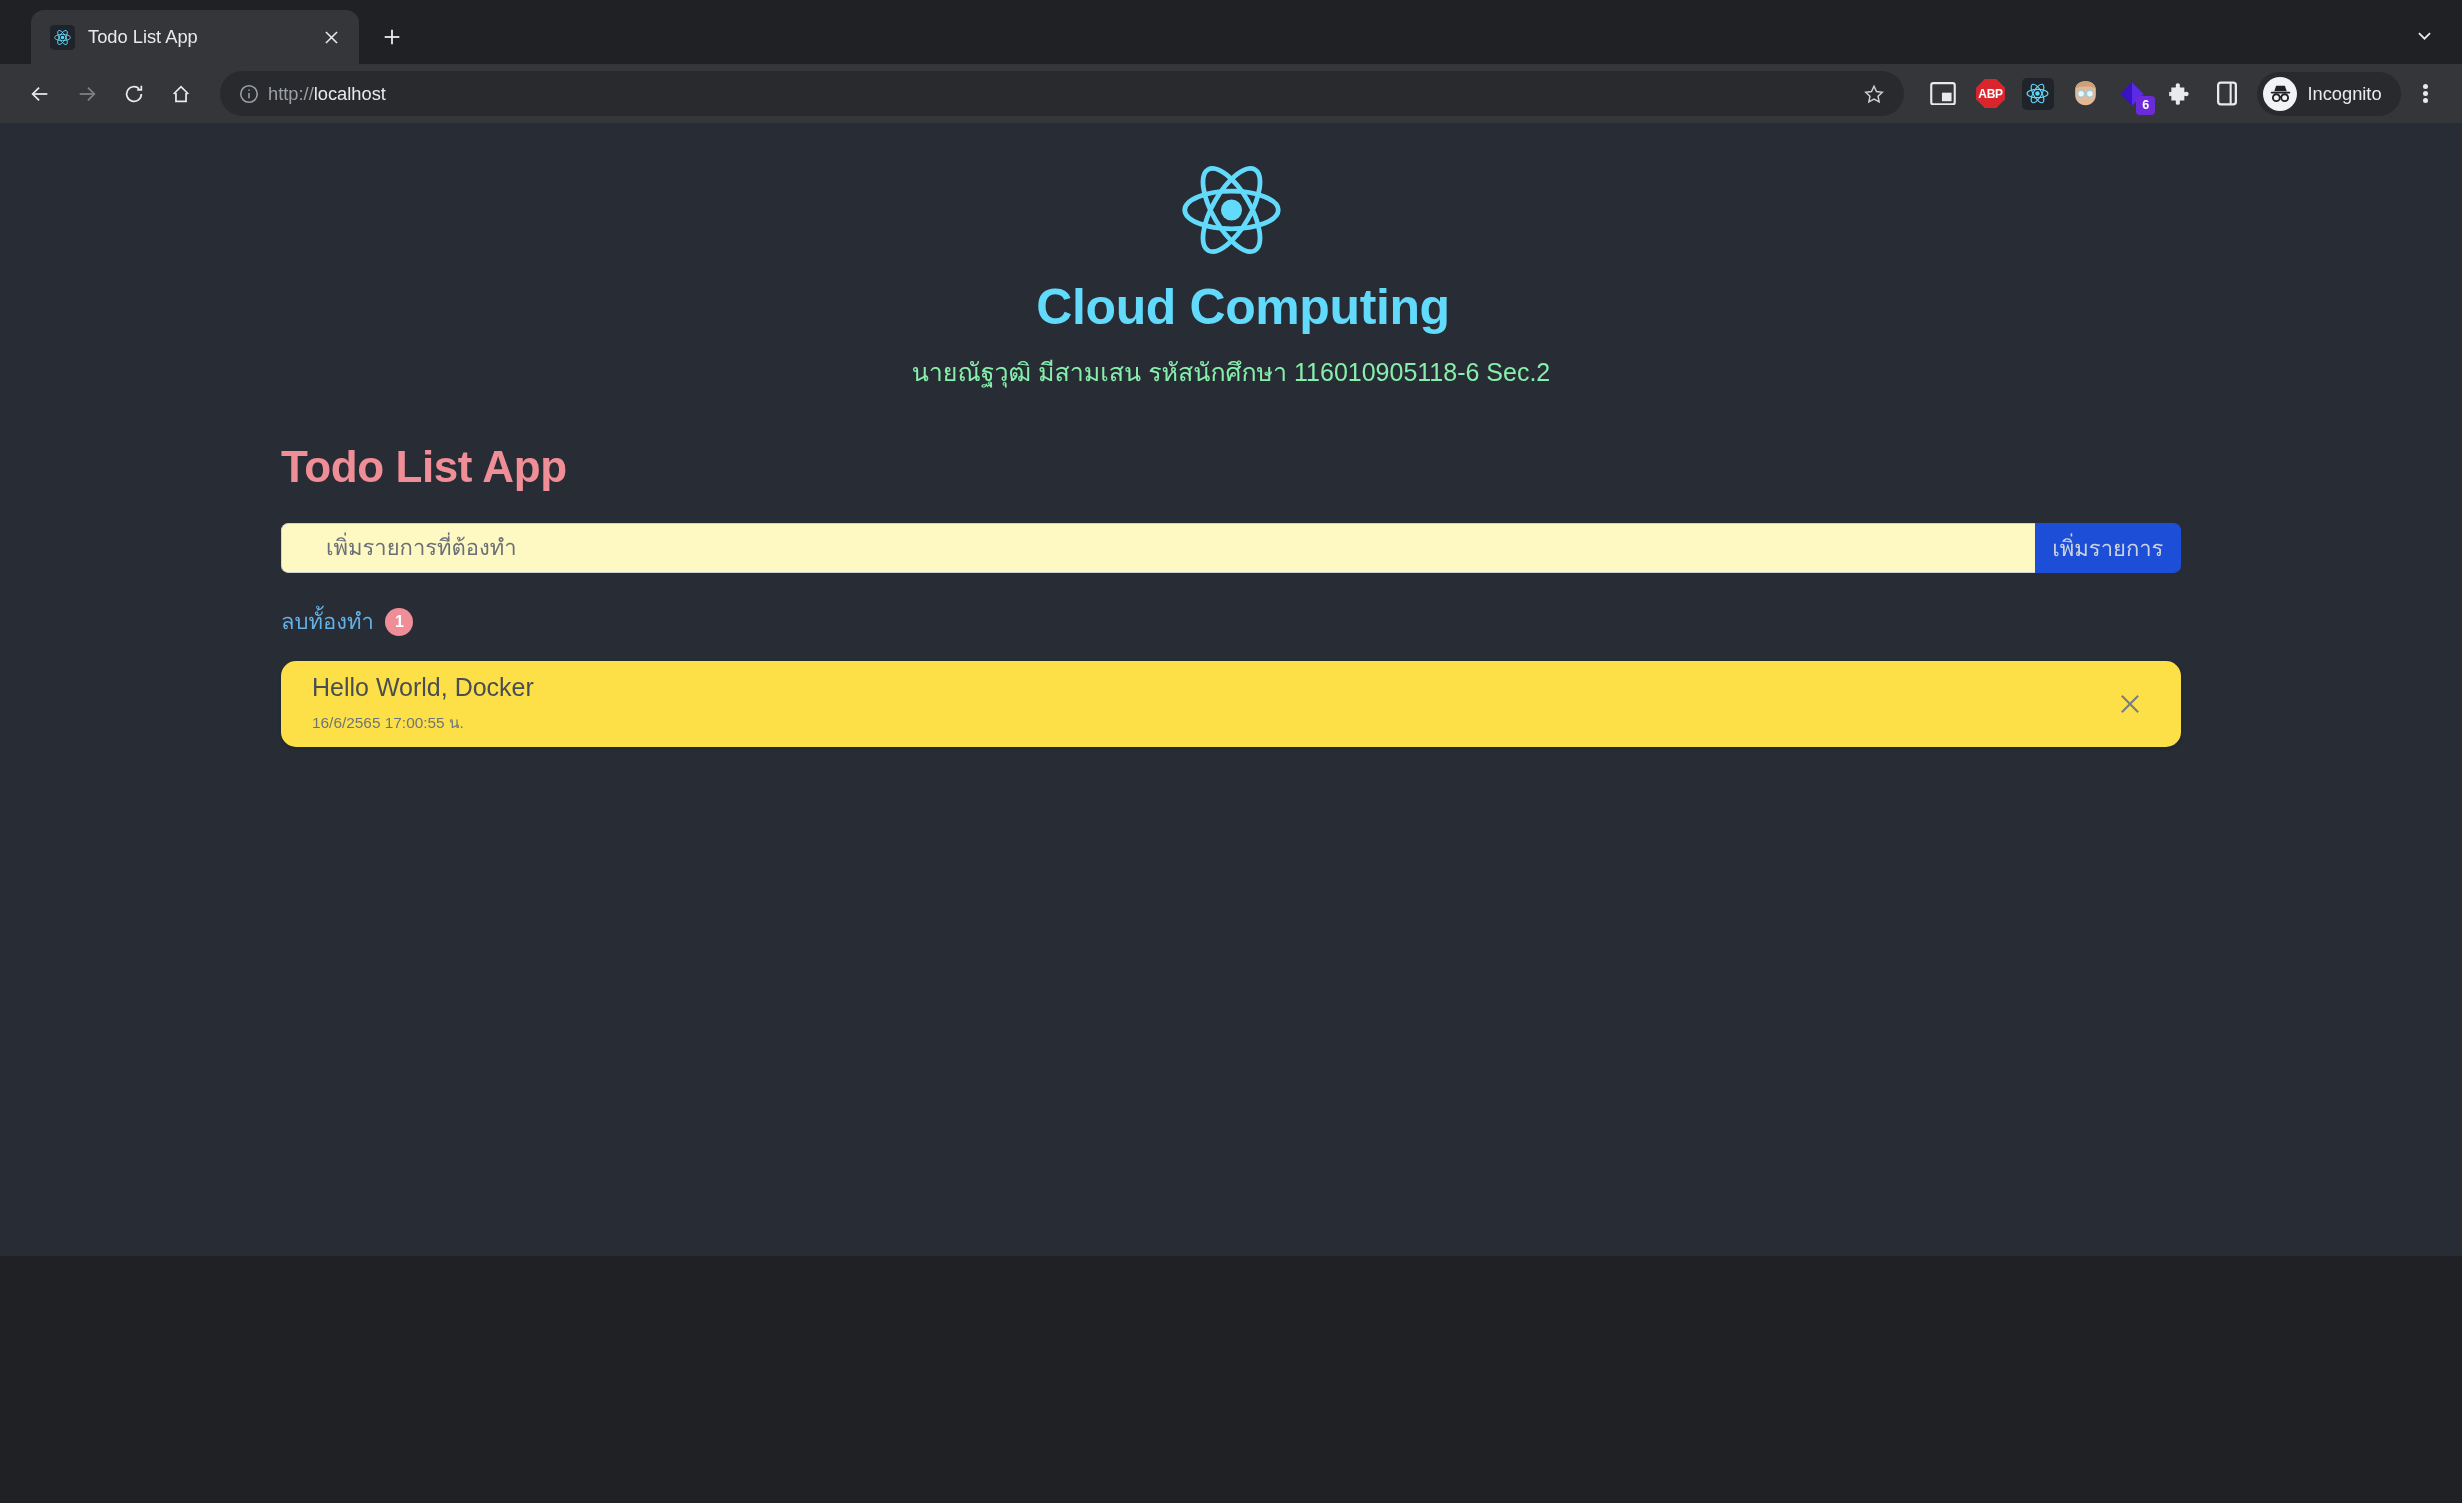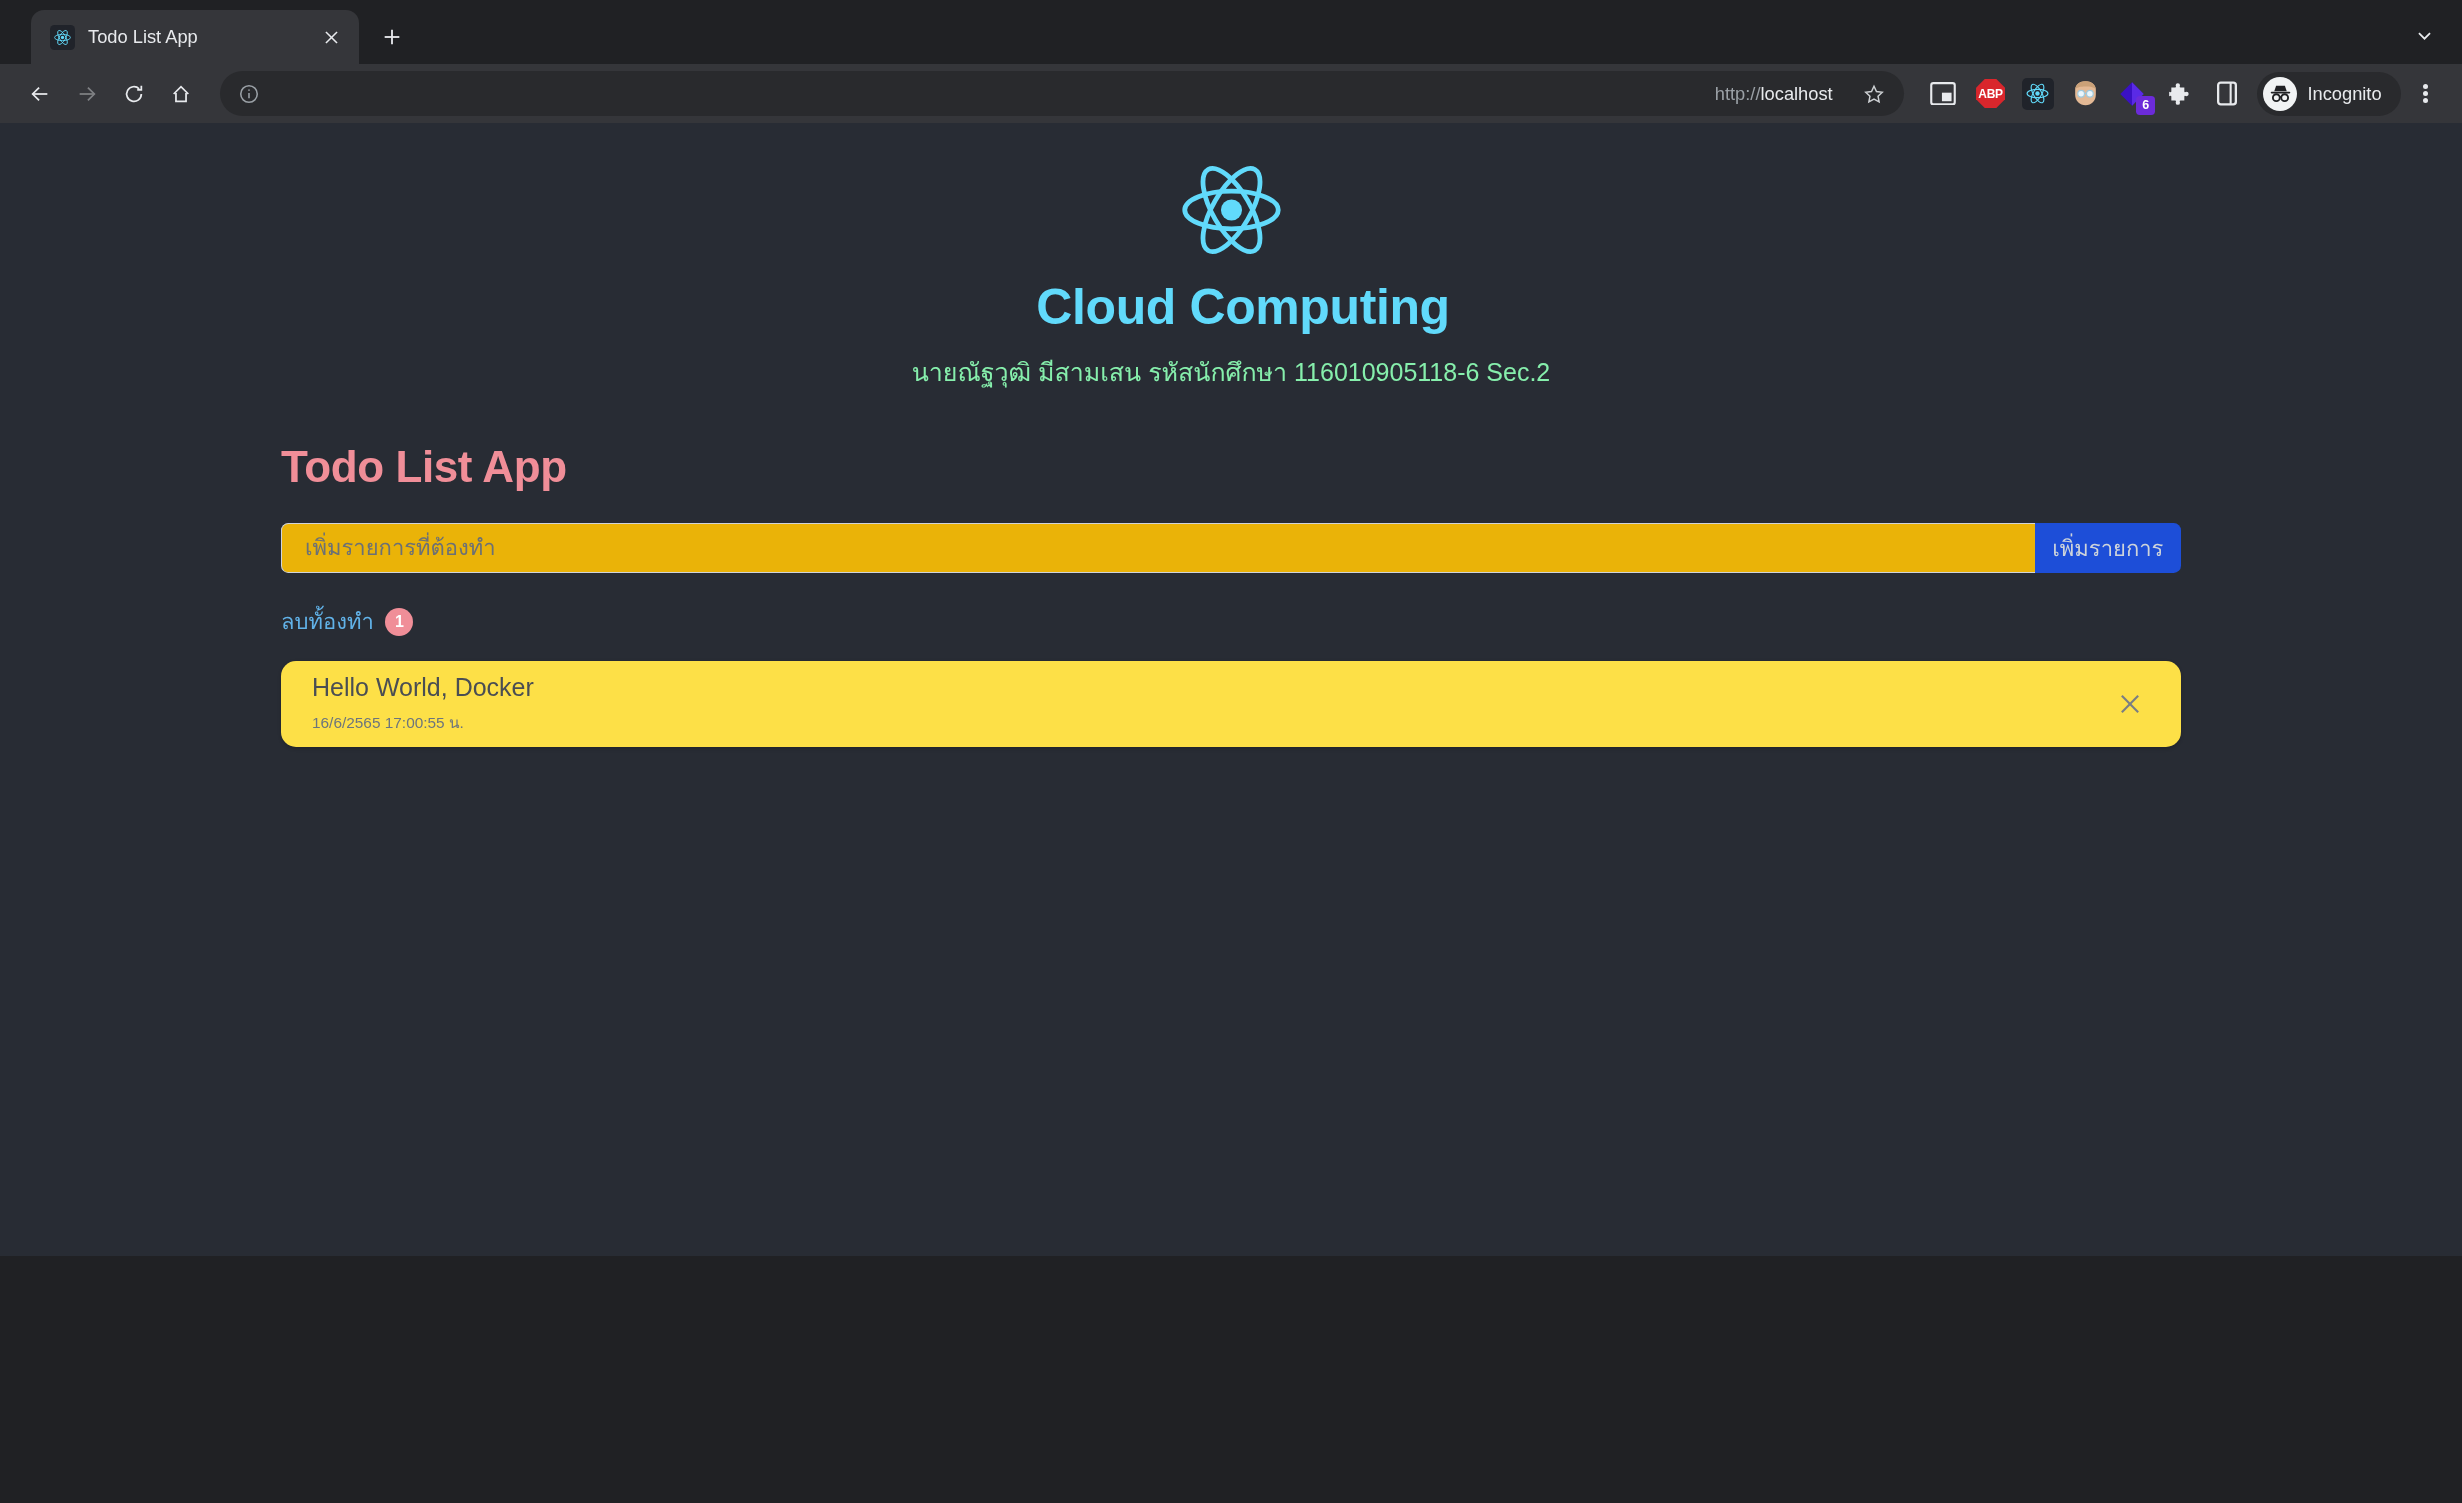--- a/index.html
+++ b/index.html
@@ -52,21 +52,21 @@
   }
   .navbtn {
     width: 47px; height: 47px; border-radius: 50%;
     display: flex; align-items: center; justify-content: center;
     color: #e8eaed; flex: none;
   }
   .navbtn.disabled { color: #7f8184; }
   .omnibox {
     flex: 1; height: 45px; background: #292a2d; border-radius: 23.5px;
     display: flex; align-items: center; margin: 0 13px 0 16px;
-    padding: 0 5.9px 0 16px; gap: 22px; text-align: right;
+    padding: 0 5.9px 0 16px; gap: 6px;
   }
   .site-info { width: 26px; height: 26px; flex: none; color: #9aa0a6;
     display:flex; align-items:center; justify-content:center; }
   .url { flex: 1; font-size: 18.3px; color: #e8eaed; white-space: nowrap; overflow: hidden; }
   .url .scheme { color: #9aa0a6; }
   .star-btn {
     width: 38px; height: 38px; border-radius: 50%; margin-right: 5.9px;
     display: flex; align-items: center; justify-content: center;
     color: #cdd0d3; flex: none;
   }
@@ -118,22 +118,22 @@
     color: #86efac; font-size: 25px; margin-top: 16px; font-weight: normal;
   }
 
   .container { width: 1900px; margin: 0 auto; padding-top: 50px; }
   .todo-title {
     color: #f08e98; font-size: 44px; font-weight: bold; letter-spacing: -0.4px;
   }
   .input-row { display: flex; margin-top: 31px; height: 50px; }
   .todo-input {
     flex: 1; border: 0.7px solid #d0d4da; border-right: none;
-    border-radius: 7.3px 0 0 7.3px; background: #eab308;
-    font-size: 22px; padding: 0 23px; color: #212529;
+    border-radius: 7.3px 0 0 7.3px; background: #fef9c3;
+    font-size: 22px; padding: 0 44px; color: #212529;
     font-family: Liberation Serif, serif; outline: none;
   }
   .todo-input::placeholder { color: #6b7076; }
   .add-btn {
     background: #1d4ed8; color: #ced4da; border: none;
     border-radius: 0 7.3px 7.3px 0; font-size: 22px;
     padding: 0 17.6px; font-family: "Liberation Sans", sans-serif;
     white-space: nowrap; cursor: pointer;
   }
   .clear-row { display: flex; align-items: center; gap: 11.7px; margin-top: 31px; }

